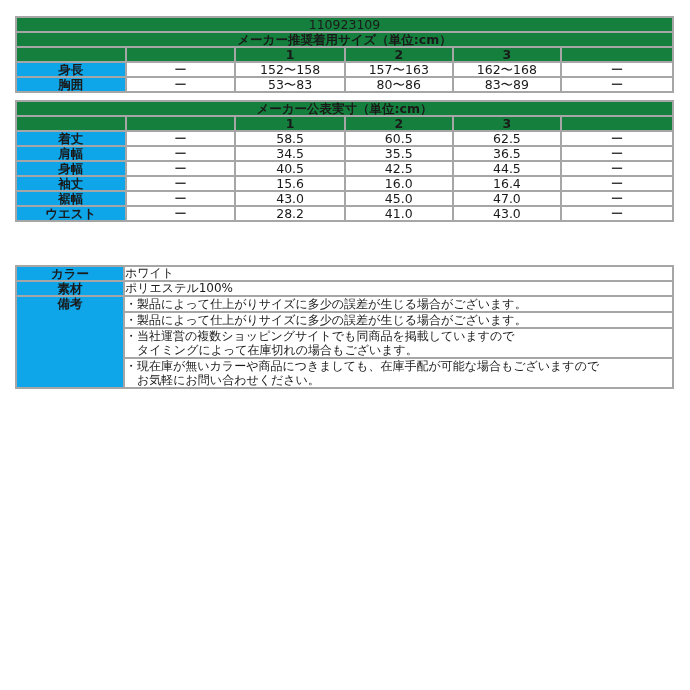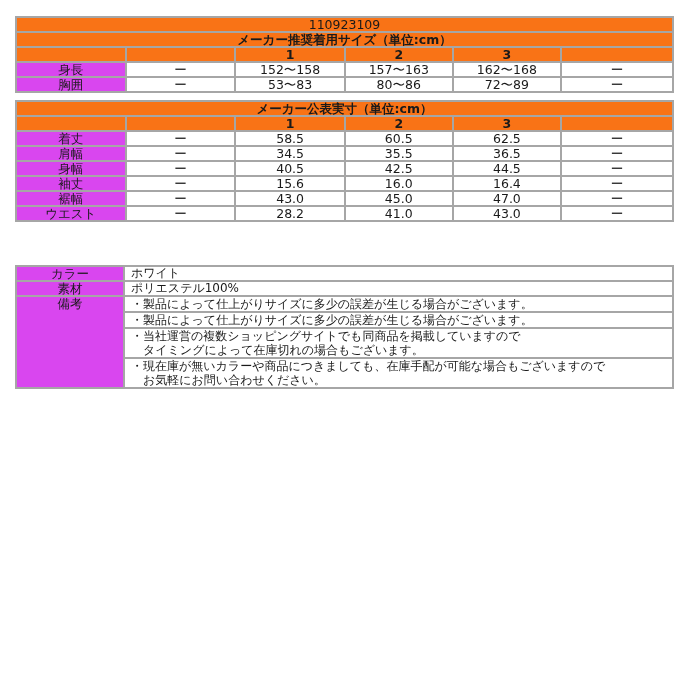--- a/index.html
+++ b/index.html
@@ -1,30 +1,30 @@
 <!DOCTYPE html>
 <html><head>
 <meta charset="utf-8">
 <style>
   html, body { margin:0; padding:0; background:#ffffff; }
   body { width:690px; height:690px; position:relative; overflow:hidden;
          font-family:"DejaVu Sans", "Liberation Sans", sans-serif; color:#1a1a1a; }
   table { border-collapse:collapse; position:absolute; left:15px; width:659px; table-layout:fixed; }
   td { border:2px solid #a6a6a6; padding:0; text-align:center; font-size:12.5px; line-height:13px;
        white-space:nowrap; overflow:hidden; }
-  td.hdr { background:#f97316; }
-  td.lbl { background:#d946ef; font-weight:normal; }
+  td.hdr { background:#15803d; }
+  td.lbl { background:#0ea5e9; font-weight:bold; }
   td.bold { font-weight:bold; }
   #t1 { top:16px; }
   #t1 td { height:13px; }
   #t2 { top:100px; }
   #t2 td { height:12.6px; }
   #t3 { top:265px;border-radius:23px; }
   #t3 td { height:13px; }
-  #t3 td.txt { text-align:left; padding-left:6px; font-size:12px; }
+  #t3 td.txt { text-align:left; font-size:12px; }
   #t3 td.lbl { vertical-align:top; }
   .col-lbl { width:108px; }
   .col-a { width:108px; }
   .col-b { width:108px; }
   .col-c { width:106px; }
   .col-d { width:107px; }
   .col-e { width:110px; }
   .note-line { display:block; line-height:14px; }
 </style>
 </head>
@@ -60,21 +60,21 @@
     <td>152〜158</td>
     <td>157〜163</td>
     <td>162〜168</td>
     <td>ー</td>
   </tr>
   <tr>
     <td class="lbl">胸囲</td>
     <td>ー</td>
     <td>53〜83</td>
     <td>80〜86</td>
-    <td>72〜89</td>
+    <td>83〜89</td>
     <td>ー</td>
   </tr>
 </tbody>
   </table>
 
 <table id="t2">
   <colgroup>
     <col class="col-lbl">
       <col class="col-a">
       <col class="col-b">

